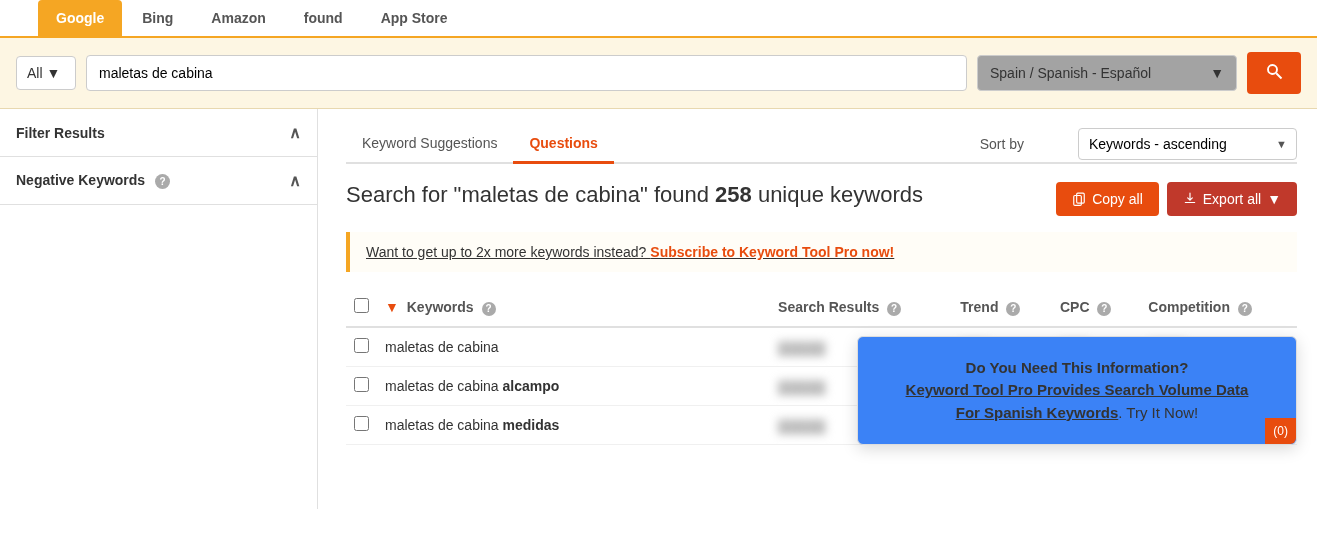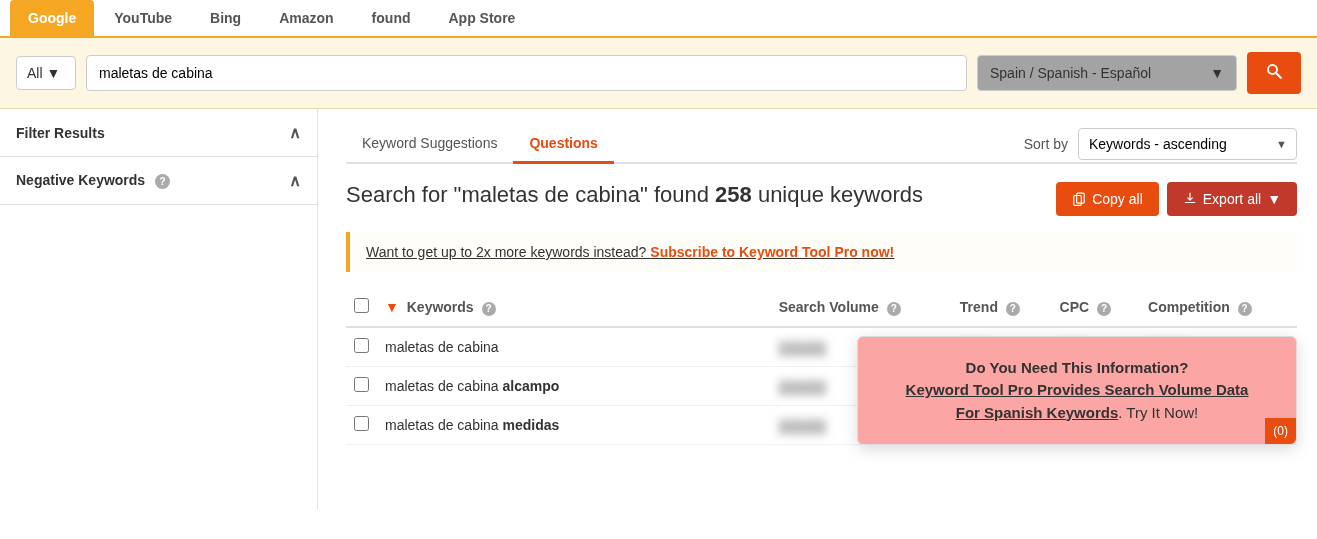--- a/index.html
+++ b/index.html
@@ -9,21 +9,21 @@
     .top-nav { display: flex; align-items: center; background: #fff; border-bottom: 2px solid #f5a623; padding: 0 10px; }
     .top-nav .tab {
       padding: 10px 18px;
       cursor: pointer;
       font-size: 14px;
       font-weight: bold;
       color: #555;
       border-radius: 4px 4px 0 0;
       margin-right: 2px;
     }
-    .top-nav .tab.active { background: #f5a623; color: #fff; }
+    .top-nav .tab.active { background: #f5a623; color: #fff; margin-left: 28px; }
 
     
     .search-bar { background: #fdf6e3; padding: 14px 16px; display: flex; align-items: center; gap: 10px; border-bottom: 1px solid #e8d8b0; }
     .search-bar .all-select {
       display: flex; align-items: center; gap: 4px;
       border: 1px solid #ccc; border-radius: 4px; padding: 8px 10px;
       background: #fff; font-size: 14px; cursor: pointer; min-width: 60px;
     }
     .search-bar input[type="text"] {
       flex: 1; border: 1px solid #ccc; border-radius: 4px;
@@ -87,51 +87,50 @@
     .kw-table th .info-icon { display: inline-block; width: 14px; height: 14px; border-radius: 50%; background: #aaa; color: #fff; font-size: 10px; text-align: center; line-height: 14px; margin-left: 4px; cursor: pointer; }
     .kw-table td { padding: 10px 8px; border-bottom: 1px solid #f0f0f0; }
     .kw-table .cb-cell { width: 30px; }
     .kw-table .kw-cell { min-width: 300px; }
     .kw-table .kw-cell strong { font-weight: bold; }
     .kw-table .blurred { filter: blur(4px); color: #aaa; font-size: 13px; }
 
     
     .popup-overlay {
       position: absolute; right: 0; bottom: 0;
-      background: #fca5a5; border: 1px solid #ddd; border-radius: 6px;
+      background: #3b82f6; border: 1px solid #ddd; border-radius: 6px;
       box-shadow: 0 4px 16px rgba(0,0,0,0.15); padding: 20px 24px;
       max-width: 440px; text-align: center; z-index: 100;
     }
     .popup-overlay p { font-size: 15px; color: #333; line-height: 1.5; }
     .popup-overlay a { color: #333; font-weight: bold; text-decoration: underline; }
 
     .orange-corner { position: absolute; right: 0; bottom: 0; background: #e84c0e; color: #fff; padding: 6px 8px; border-radius: 0 0 6px 0; font-size: 12px; }
 
     .content-wrapper { position: relative; }
 
     
-    .sort-dropdown { position: relative; }
+    .sort-dropdown { position: relative; margin-left: 44px; }
     .sort-dropdown select { appearance: none; padding-right: 28px; }
     .sort-dropdown::after { content: '▼'; position: absolute; right: 10px; top: 50%; transform: translateY(-50%); pointer-events: none; color: #555; font-size: 11px; }
 
     
     input[type="checkbox"] { width: 15px; height: 15px; cursor: pointer; }
 
     
     .filter-arrow { color: #e84c0e; margin-right: 4px; }
 
     .heading-area { display: flex; justify-content: space-between; align-items: flex-start; margin-bottom: 16px; }
     .heading-area .results-heading { margin-bottom: 0; flex: 1; }
   </style>
 </head>
 <body>
 
 <div class="top-nav">
   <div class="tab active">Google</div>
-  <div class="tab">YouTube</div>
   <div class="tab">Bing</div>
   <div class="tab">Amazon</div>
   <div class="tab">found</div>
   <div class="tab">App Store</div>
 </div>
 
 <div class="search-bar">
   <div class="all-select">
     <span>All</span>
     <span>▼</span>
@@ -218,21 +217,21 @@
           <tr>
             <th class="cb-cell">
               <input type="checkbox" style="">
             </th>
             <th class="kw-cell">
               <span class="filter-arrow">▼</span>
               <span>Keywords</span>
               <span class="info-icon">?</span>
             </th>
             <th>
-              <span>Search Volume</span>
+              <span>Search Results</span>
               <span class="info-icon">?</span>
             </th>
             <th>
               <span>Trend</span>
               <span class="info-icon">?</span>
             </th>
             <th>
               <span>CPC</span>
               <span class="info-icon">?</span>
             </th>

